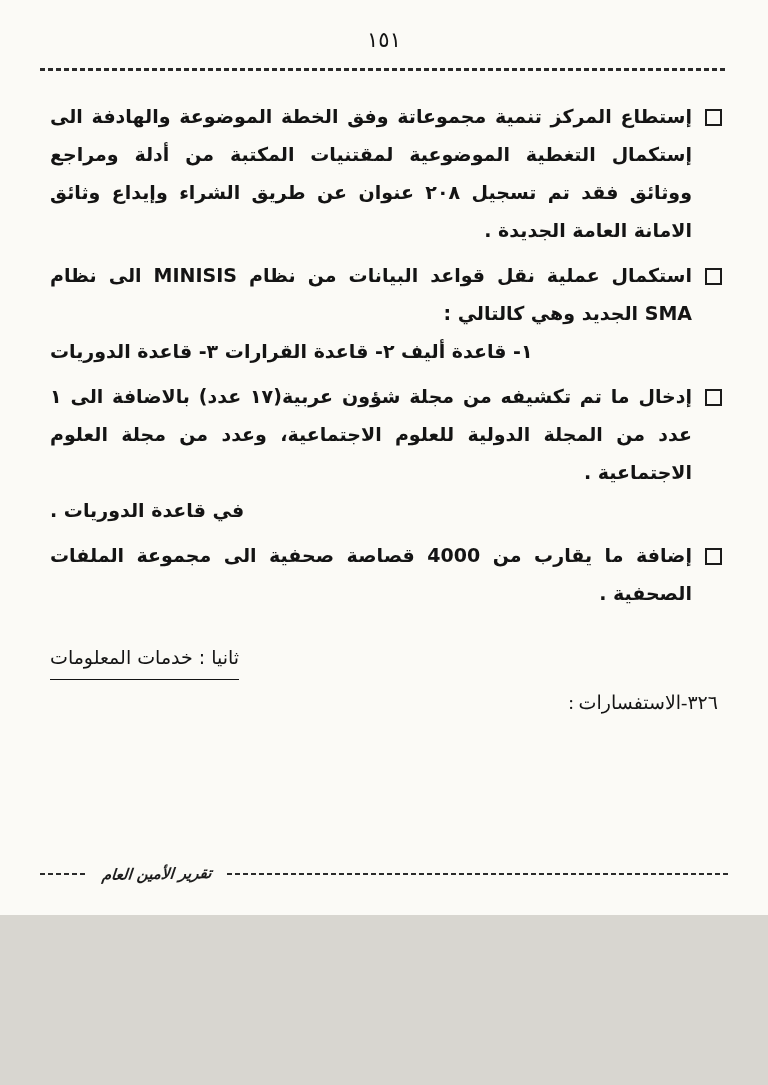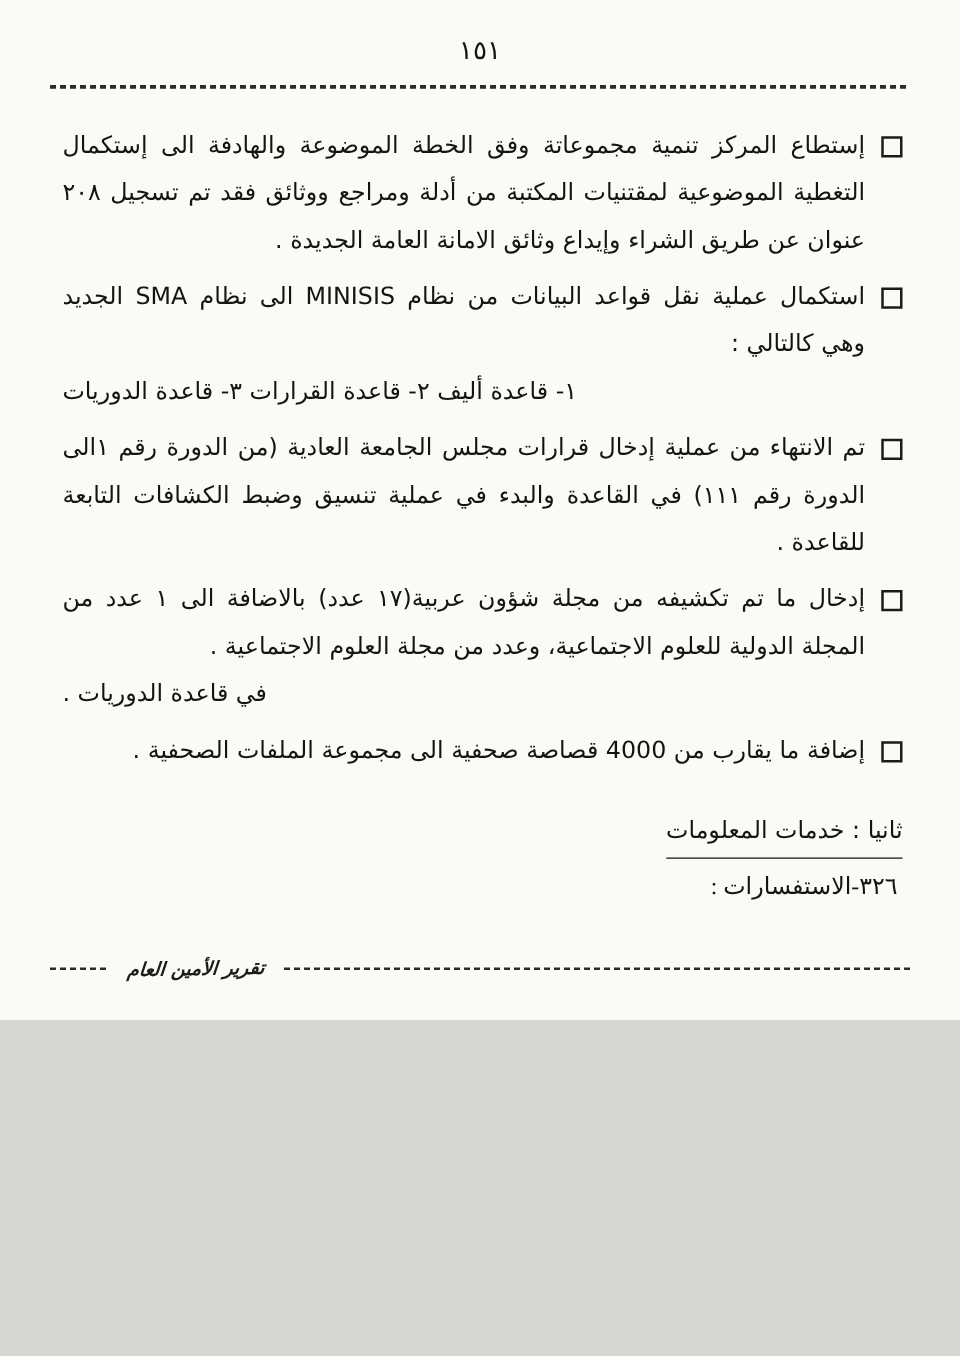--- a/index.html
+++ b/index.html
@@ -4,21 +4,21 @@
 <style>
   html, body {
     margin: 0;
     padding: 0;
     background: #d8d6d0;
     font-family: "DejaVu Sans", sans-serif;
   }
   .page {
     position: relative;
     width: 768px;
-    height: 816px;
+    height: 915px;
     margin: 0 auto;
     background: #fbfaf6;
     color: #141414;
     box-sizing: border-box;
     padding: 24px 40px 0 40px;
     overflow: hidden;
   }
   .page-number {
     text-align: center;
     font-size: 21px;
@@ -34,40 +34,41 @@
     direction: rtl;
     margin-top: 26px;
     padding: 0 6px 0 10px;
     font-size: 19px;
     line-height: 38px;
   }
   .bullet {
     display: flex;
     gap: 13px;
     margin: 0 0 7px 0;
+    font-weight: bold;
   }
   .marker {
     flex: 0 0 auto;
     width: 13px;
     height: 13px;
     border: 2px solid #1b1b1b;
     margin-top: 12px;
     background: transparent;
   }
   .btext {
     flex: 1 1 auto;
     text-align: justify;
     text-justify: inter-word;
   }
   .btext .para { text-align: justify; }
   .sub-line { text-align: left; }
   .ind-1 { padding-right: 34px; }
   .ind-2 { padding-right: 14px; }
   .section-heading-wrap {
-    text-align: right;
+    text-align: left;
     margin: 26px 0 4px 0;
   }
   .section-heading {
     display: inline-block;
     border-bottom: 1.8px solid #141414;
     padding-bottom: 3px;
     font-size: 19px;
   }
   .section-number {
     text-align: right;
@@ -119,24 +120,20 @@
     </div>
 
     <div class="bullet">
       <span class="marker"></span>
       <div class="btext">
         <div class="para">استكمال عملية نقل قواعد البيانات من نظام MINISIS الى نظام SMA الجديد وهي كالتالي :</div>
         <div class="sub-line ind-1">١- قاعدة أليف ٢- قاعدة القرارات ٣- قاعدة الدوريات</div>
       </div>
     </div>
 
-    <div class="bullet">
-      <span class="marker"></span>
-      <div class="btext">تم الانتهاء من عملية إدخال قرارات مجلس الجامعة العادية (من الدورة رقم ١الى الدورة رقم ١١١) في القاعدة والبدء في عملية تنسيق وضبط الكشافات التابعة للقاعدة .</div>
-    </div>
 
     <div class="bullet">
       <span class="marker"></span>
       <div class="btext">
         <div class="para">إدخال ما تم تكشيفه من مجلة شؤون عربية(١٧ عدد) بالاضافة الى ١ عدد من المجلة الدولية للعلوم الاجتماعية، وعدد من مجلة العلوم الاجتماعية .</div>
         <div class="sub-line">في قاعدة الدوريات .</div>
       </div>
     </div>
 
     <div class="bullet">

